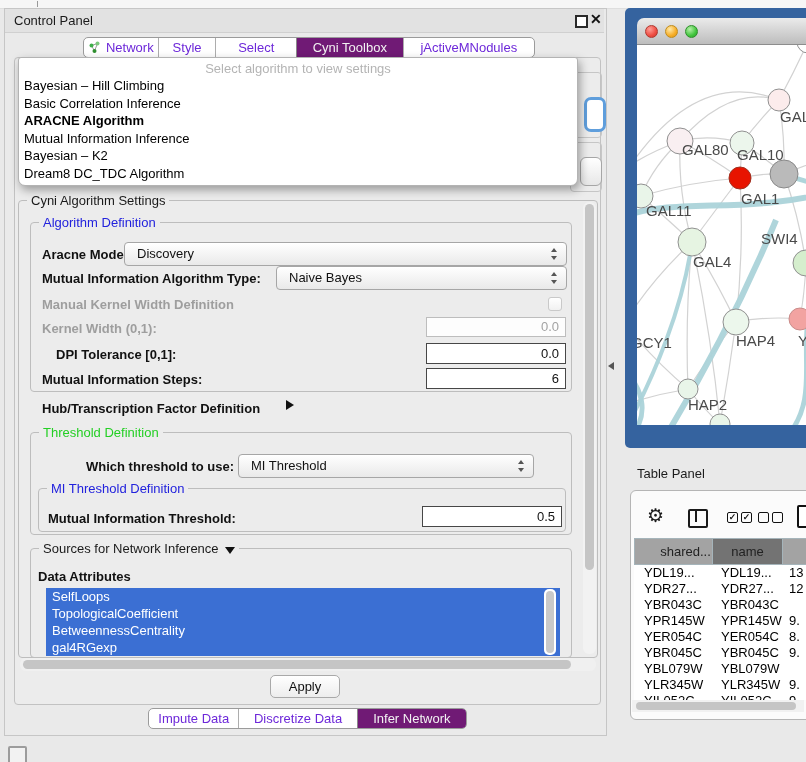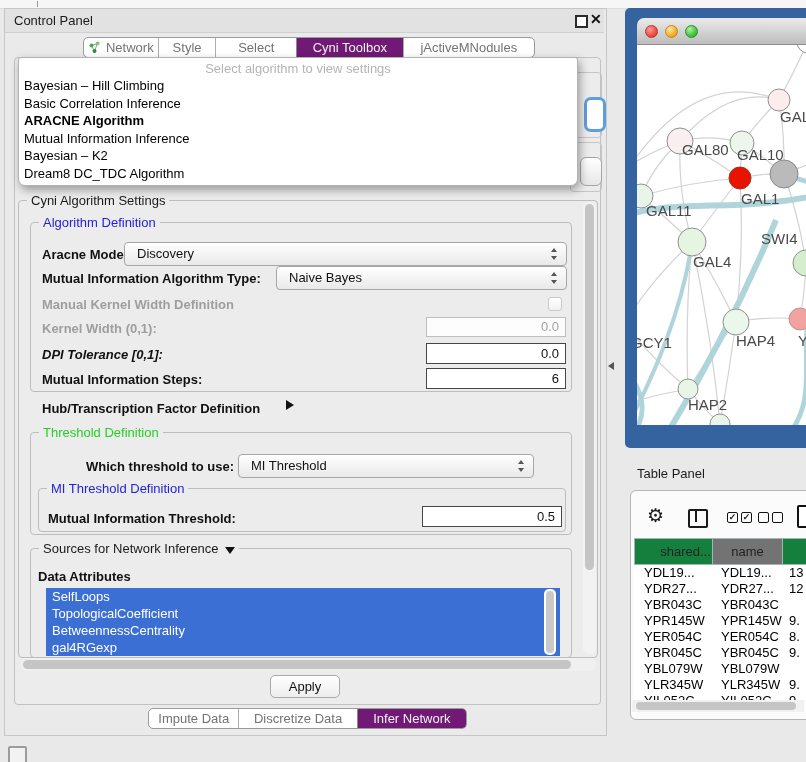--- a/index.html
+++ b/index.html
@@ -12,21 +12,21 @@
   
   #cp-box{left:4px;top:8px;width:601px;height:726px;background:#eaeaea;border:1px solid #c6c6c6;}
   #cp-titlebar{left:5px;top:9px;width:599px;height:23px;background:#e2e2e2;border-bottom:1px solid #d0d0d0;}
   #cp-title{left:14px;top:13px;font-size:13px;color:#1a1a1a;}
   #cp-float{left:575px;top:15px;width:9px;height:9px;border:2px solid #2a2a2a;background:#fff;}
   #cp-close{left:590px;top:11px;font-size:14px;font-weight:bold;color:#111;}
   
   .segstrip{display:flex;border:1px solid #9b9b9b;border-radius:5px;background:#fff;overflow:hidden;height:21px;box-sizing:border-box;}
   #tab-strip{left:83px;top:37px;width:452px;}
   #bottom-tab-strip{left:148px;top:708px;width:319px;}
-  .segment{display:flex;align-items:center;justify-content:center;gap:5px;font-size:13px;color:#737373;
+  .segment{display:flex;align-items:center;justify-content:center;gap:5px;font-size:13px;color:#6d28d9;
     border-left:1px solid #adadad;box-sizing:border-box;height:100%;white-space:nowrap;}
   .segment:first-child{border-left:none;}
   .segment.selected{background:#701a75;color:#f2f2f2;border-left-color:#8a8a8a;}
   
   #content-panel{left:14px;top:57px;width:585px;height:646px;background:#ececec;border:1px solid #c2c2c2;border-radius:4px;}
   
   .frag{border:1px solid #c6c6c6;border-radius:4px;}
   #frag1{left:570px;top:72px;width:30px;height:64px;}
   #frag1-blue{left:584px;top:97px;width:16px;height:29px;border:3px solid #5f9edc;border-radius:7px;background:#fff;}
   #frag2{left:570px;top:142px;width:30px;height:48px;}
@@ -86,21 +86,21 @@
   
   #tp-title{left:637px;top:466px;font-size:13px;color:#1c1c1c;}
   #table-box{left:630px;top:490px;width:178px;height:228px;background:#fbfbfb;border:1px solid #b5b5b5;border-radius:6px 0 0 6px;}
   #tb-gear{left:647px;top:504px;font-size:19px;color:#1a1a1a;font-family:"DejaVu Sans",sans-serif;}
   #tb-split{left:688px;top:509px;width:16px;height:15px;border:2px solid #1a1a1a;border-radius:2px;}
   #tb-split-divider{left:695px;top:511px;width:2px;height:11px;background:#1a1a1a;}
   .cb{position:absolute;width:9px;height:9px;border:1.5px solid #111;border-radius:2px;font-size:9px;line-height:9px;text-align:center;color:#111;font-weight:bold;}
   #tb-doc{left:797px;top:505px;width:14px;height:19px;border:2px solid #111;border-radius:2px;background:#fff;}
   .th{top:538px;height:27px;border:1px solid #a5b4ba;border-left:none;box-sizing:border-box;font-size:13px;
     text-align:center;line-height:25px;color:#222;background:#737373;}
-  .th.hl{background:#15803d;padding-left:24px;}
+  .th.hl{background:#a3a3a3;padding-left:24px;}
   .th.first{border-left:1px solid #a5b4ba;}
   #rows-box{left:634px;top:565px;width:172px;height:135px;overflow:hidden;background:#fff;}
   .tr{position:absolute;left:0;width:172px;height:16px;}
   .td{position:absolute;top:0;font-size:13px;color:#000;line-height:16px;white-space:nowrap;}
   #tbl-hscroll{left:632px;top:700px;width:172px;height:12px;background:#f1f1f1;}
   #tbl-hthumb{left:636px;top:702px;width:160px;height:8px;}
   
   #dock-icon{left:8px;top:746px;width:15px;height:15px;border:2px solid #9c9c9c;background:#f2f2f2;border-radius:2px;}
 </style>
 </head>
@@ -162,21 +162,21 @@
     <span class="spin"></span>
   </div>
   <div class="abs combo" style="left:276px;top:266px;width:289px;height:22px;">
     <span class="val">Naive Bayes</span>
     <span class="spin"></span>
   </div>
   <div class="abs lbl dis" style="left:42px;top:297px;">Manual Kernel Width Definition</div>
   <div class="abs checkbox" style="left:548px;top:297px;"></div>
   <div class="abs lbl dis" style="left:42px;top:321px;">Kernel Width (0,1):</div>
   <div class="abs field disabled" style="left:426px;top:317px;width:140px;height:20px;line-height:18px;">0.0</div>
-  <div class="abs lbl" style="left:42px;top:347px;font-style:italic;">DPI Tolerance [0,1]:</div>
+  <div class="abs lbl" style="left:56px;top:347px;">DPI Tolerance [0,1]:</div>
   <div class="abs field" style="left:426px;top:343px;width:140px;height:21px;line-height:19px;">0.0</div>
   <div class="abs lbl" style="left:42px;top:372px;">Mutual Information Steps:</div>
   <div class="abs field" style="left:426px;top:368px;width:140px;height:21px;line-height:19px;">6</div>
 
   <div class="abs lbl" style="left:42px;top:401px;font-weight:600;">Hub/Transcription Factor Definition</div>
   <div class="abs tri-right" style="left:286px;top:400px;"></div>
 
   <div class="abs gbox" id="thresh-box">
     <span class="gtitle green" style="left:8px;top:-8px;">Threshold Definition</span>
   </div>

